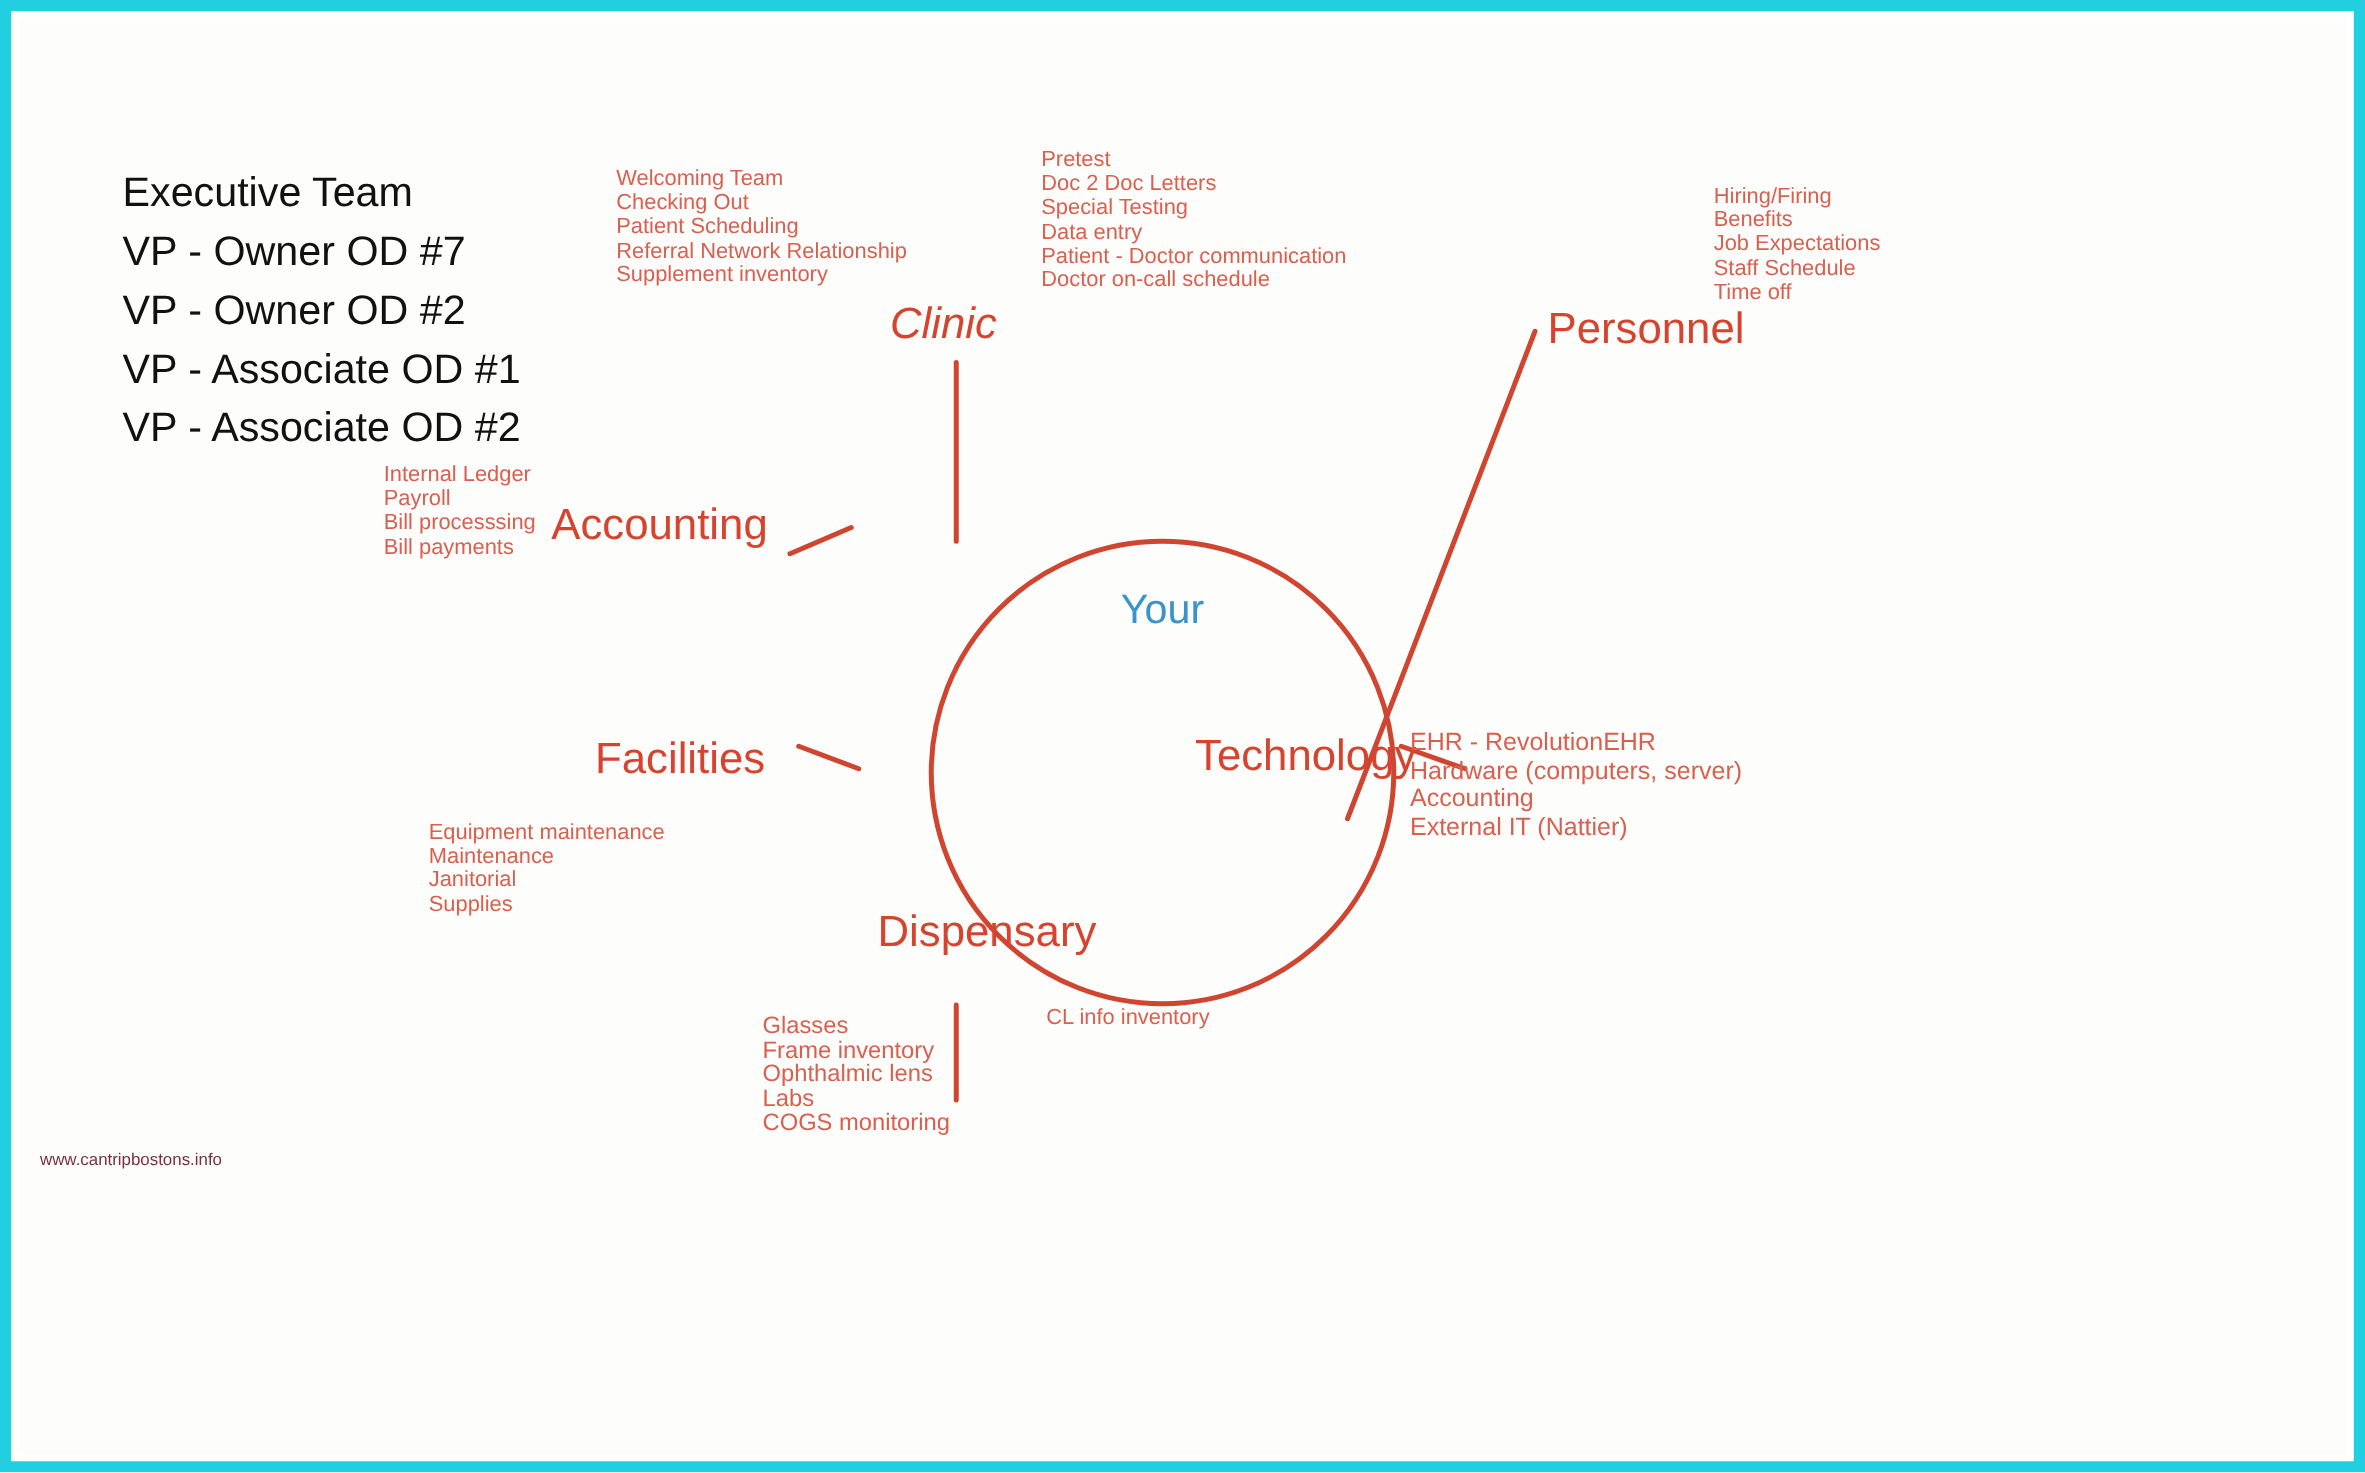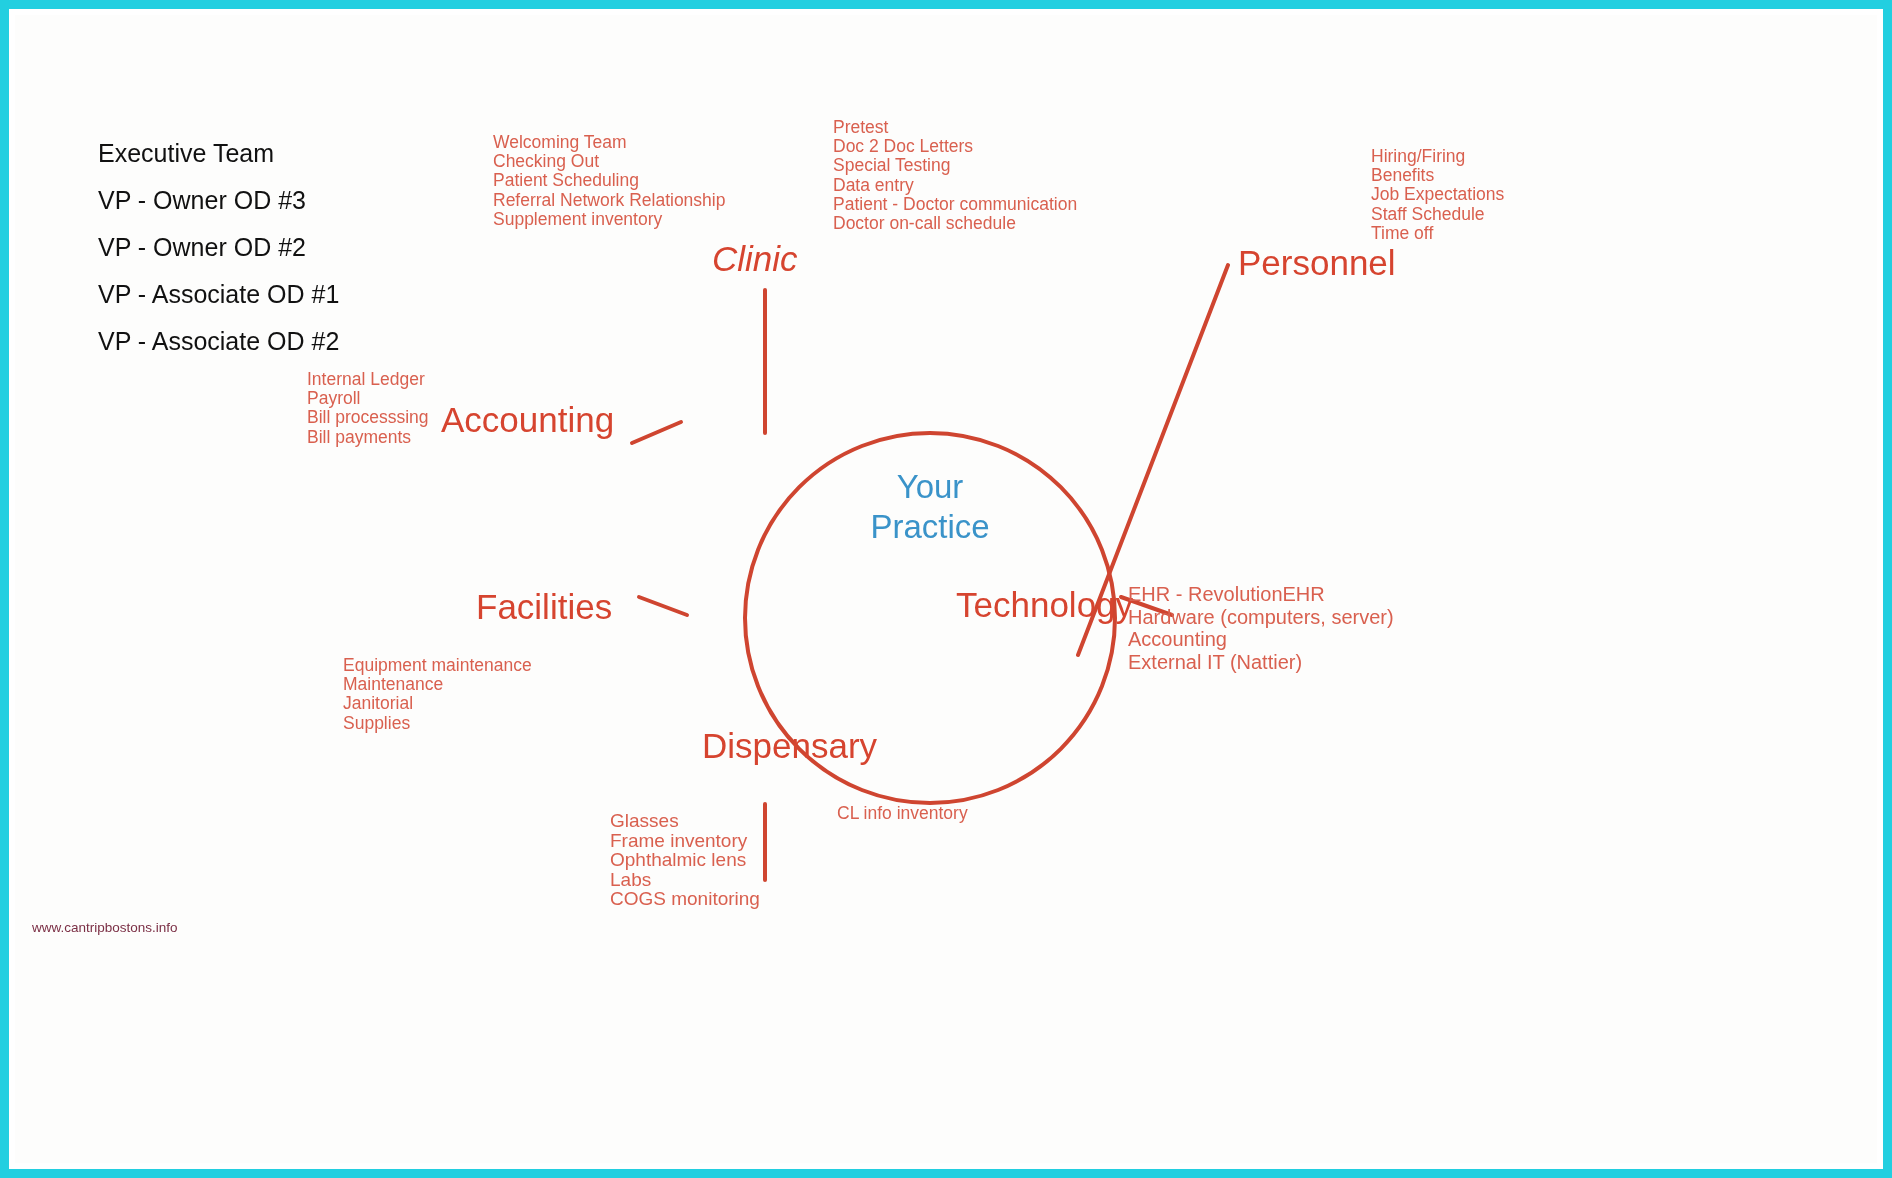--- a/index.html
+++ b/index.html
@@ -58,21 +58,21 @@
   }
 
   
   #exec-block {
     position: absolute;
     left: 83px;
     top: 115px;
     width: 420px;
   }
   #exec-block .exec-line {
-    font-size: 25px;
+    font-size: 33px;
     color: #111111;
     line-height: 47px;
     white-space: nowrap;
   }
 
   
   #diagram-svg {
     position: absolute;
     left: 0;
     top: 0;
@@ -139,21 +139,21 @@
 </head>
 <body>
 
 <div id="page">
 
   <div id="canvas">
 
 
     <div id="exec-block">
       <div class="exec-line">Executive Team</div>
-      <div class="exec-line">VP - Owner OD #3</div>
+      <div class="exec-line">VP - Owner OD #7</div>
       <div class="exec-line">VP - Owner OD #2</div>
       <div class="exec-line">VP - Associate OD #1</div>
       <div class="exec-line">VP - Associate OD #2</div>
     </div>
 
     <svg id="diagram-svg" viewBox="0 0 1862 1148">
 
       <circle cx="915" cy="603" r="185" fill="none" stroke="#cf4530" stroke-width="4"></circle>
 
       <line x1="750" y1="275" x2="750" y2="418" stroke="#cf4530" stroke-width="4" stroke-linecap="round"></line>
@@ -164,21 +164,20 @@
 
       <line x1="624" y1="582" x2="672" y2="600" stroke="#cf4530" stroke-width="4" stroke-linecap="round"></line>
 
       <line x1="1106" y1="582" x2="1157" y2="600" stroke="#cf4530" stroke-width="4" stroke-linecap="round"></line>
 
       <line x1="750" y1="789" x2="750" y2="865" stroke="#cf4530" stroke-width="4" stroke-linecap="round"></line>
     </svg>
 
     <div id="hub-label">
       <div>Your</div>
-      <div>Practice</div>
     </div>
 
     <div class="branch-label" id="branch-label-clinic">Clinic</div>
 
     <div class="branch-label" id="branch-label-personnel">Personnel</div>
 
     <div class="branch-label" id="branch-label-accounting">Accounting</div>
 
     <div class="branch-label" id="branch-label-technology">Technology</div>
 

